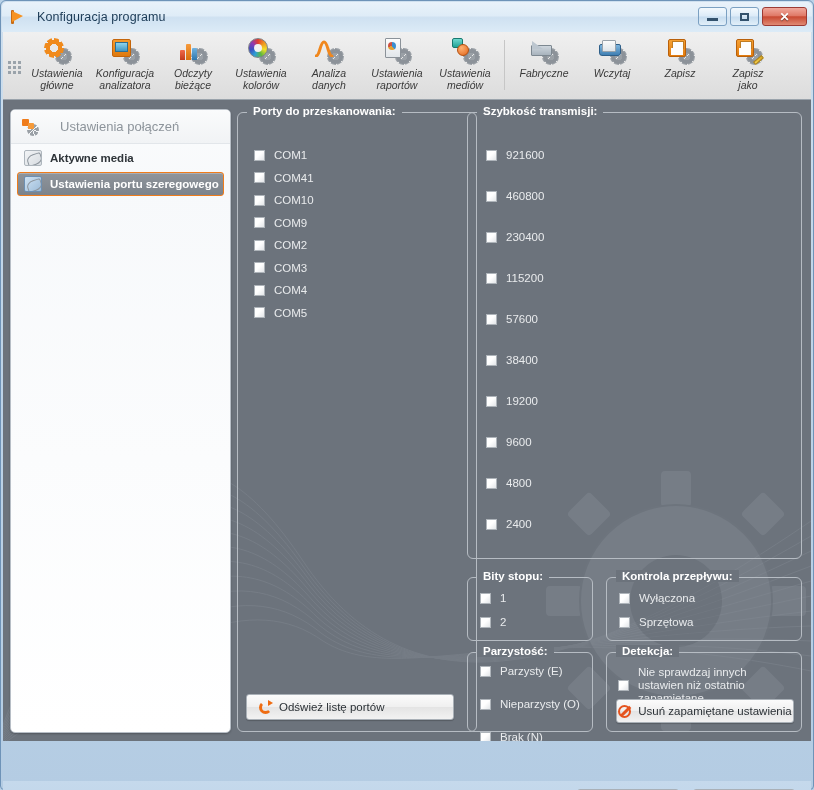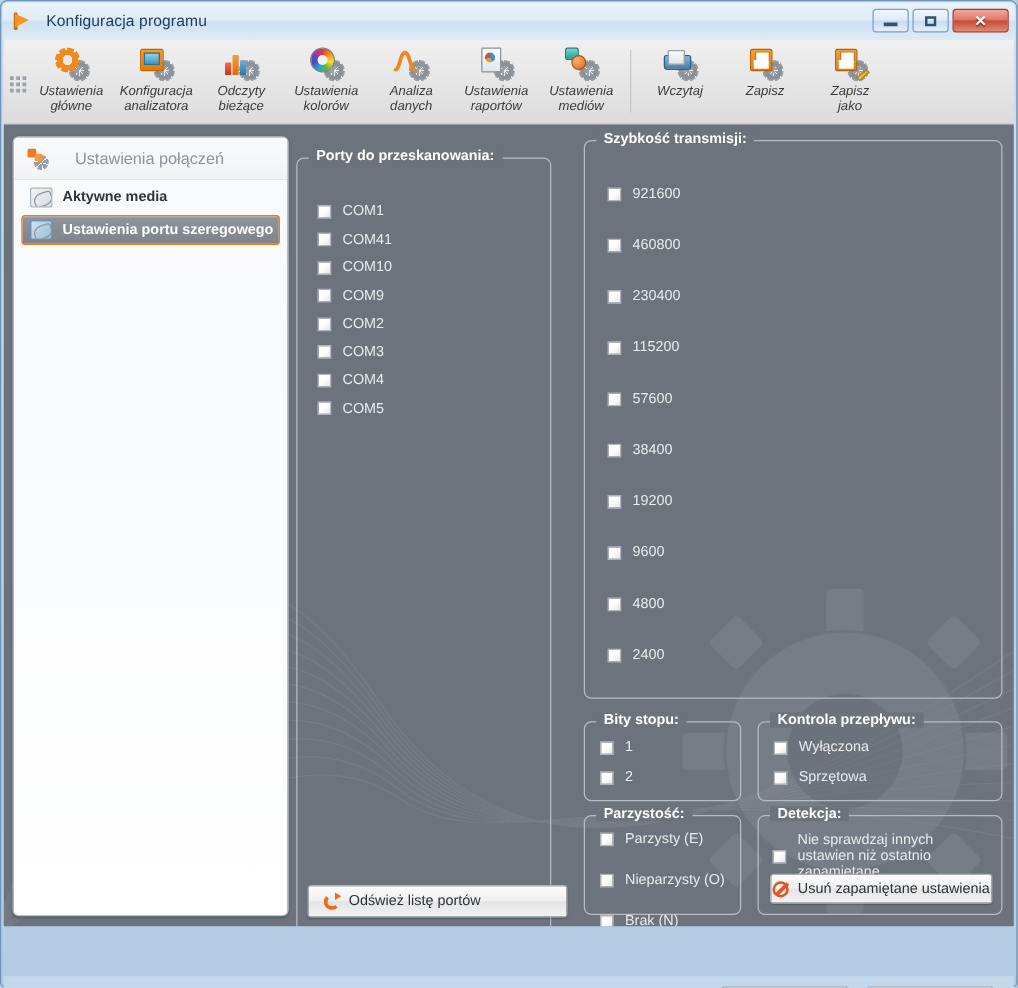--- a/index.html
+++ b/index.html
@@ -413,20 +413,27 @@
           <span class="media">
             <span class="m1"></span>
             <span class="m2"></span>
           </span>
         </span>
       <span class="lbl"><span>Ustawienia</span><br><span>mediów</span></span>
     </div>
 
     <div class="tb-sep"></div>
 
+    <div class="tbtn">
+      <span class="ico">
+          <span class="gearbg"></span>
+          <span class="factory"></span>
+        </span>
+      <span class="lbl"><span>Fabryczne</span></span>
+    </div>
 
     <div class="tbtn">
       <span class="ico">
           <span class="gearbg"></span>
           <span class="load"></span>
         </span>
       <span class="lbl"><span>Wczytaj</span></span>
     </div>
 
     <div class="tbtn">
@@ -495,21 +502,21 @@
       <div class="side-item">
         <span class="sico"></span>
         <span>Aktywne media</span>
       </div>
       <div class="side-item selected">
         <span class="sico"></span>
         <span>Ustawienia portu szeregowego</span>
       </div>
     </div>
 
-    <div class="group" style="left:234px; top:26px; width:204px; height:620px;text-decoration:underline;">
+    <div class="group" style="left:234px; top:12px; width:240px; height:620px;text-decoration:underline;">
       <div class="glabel">Porty do przeskanowania:</div>
 
       <div style="position:absolute; left:16px; top:24px; display:flex; flex-direction:column; gap:10.5px;margin-top:12px;">
         <div class="cbrow">
             <span class="cbox"></span>
             <span>COM1</span>
           </div>
         <div class="cbrow">
             <span class="cbox"></span>
             <span>COM41</span>

